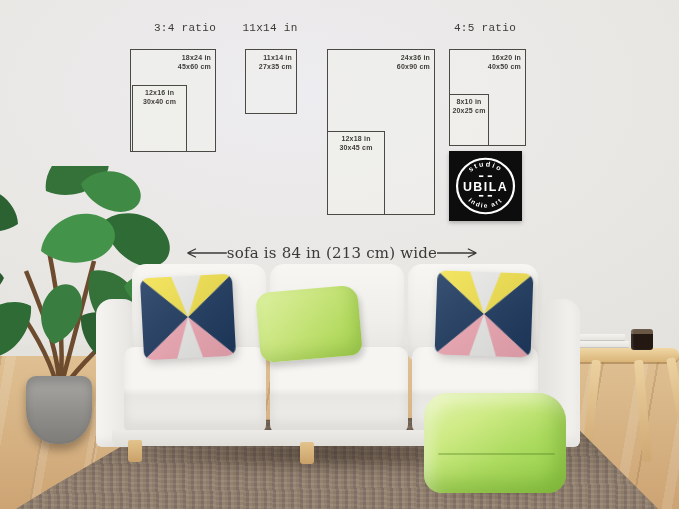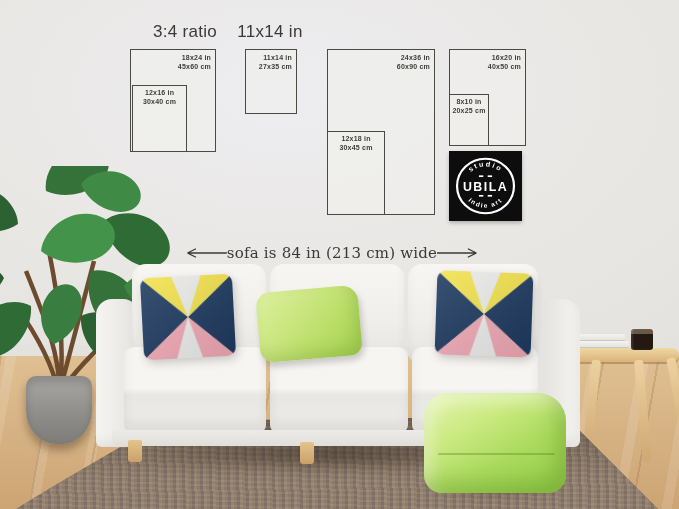--- a/index.html
+++ b/index.html
@@ -69,21 +69,21 @@
     background:rgba(80,130,35,0.35);border-radius:2px;}
   
   .table-top{left:572px;top:348px;width:107px;height:14px;z-index:2;border-radius:8px;
     background:linear-gradient(180deg,#f0d7a4,#d9b478);box-shadow:0 2px 0 rgba(150,110,60,0.5);}
   .tleg{width:9px;z-index:2;background:linear-gradient(180deg,#ecd2a0,#cfa873);border-radius:3px;transform-origin:top center;}
   .books{left:579px;top:334px;z-index:2;}
   .book{height:6px;border-radius:1px;margin-bottom:1px;background:linear-gradient(180deg,#f4f3ef,#e6e4de);box-shadow:0 1px 0 rgba(0,0,0,0.12);}
   .candle{left:631px;top:329px;width:22px;height:21px;z-index:2;border-radius:3px;
     background:linear-gradient(180deg,#6a5847 0 22%, #241812 22%);box-shadow:inset 2px 0 2px rgba(255,255,255,0.12);}
   
-  .sg-title{top:22px;z-index:2;font-family:Liberation Sans, sans-serif;font-size:17px;
+  .sg-title{top:22px;z-index:2;font-family:Liberation Mono, monospace;font-size:11px;
     color:#3b3a36;text-align:center;letter-spacing:0.3px;}
   .sg-box{z-index:2;border:1px solid #4a4944;background:rgba(241,240,236,0.55);}
   .sg-inner{position:absolute;border:1px solid #4a4944;background:rgba(241,240,236,0.35);}
   .sg-label{position:absolute;font-weight:bold;font-size:7px;line-height:1.3;color:#3e3d39;letter-spacing:0.2px;}
   .sg-label.tr{top:3px;right:4px;text-align:right;}
   .sg-label.tc{top:2px;left:0;right:0;text-align:center;}
   
   .logo{left:449px;top:151px;width:73px;height:70px;z-index:2;box-shadow:0 2px 4px rgba(0,0,0,0.25);}
   
   .annotation{left:184px;top:242px;width:296px;height:22px;z-index:7;display:flex;align-items:center;justify-content:center;gap:0;}
@@ -211,20 +211,21 @@
       <div>60x90 cm</div>
     </div>
     <div class="sg-inner" style="left:-1px;bottom:-1px;width:56px;height:82px;">
       <div class="sg-label tc">
         <div>12x18 in</div>
         <div>30x45 cm</div>
       </div>
     </div>
   </div>
 
+  <div class="abs sg-title" style="left:442px;width:86px;">4:5 ratio</div>
   <div class="abs sg-box" style="left:449px;top:49px;width:75px;height:95px;">
     <div class="sg-label tr">
       <div>16x20 in</div>
       <div>40x50 cm</div>
     </div>
     <div class="sg-inner" style="left:-1px;bottom:-1px;width:38px;height:50px;">
       <div class="sg-label tc">
         <div>8x10 in</div>
         <div>20x25 cm</div>
       </div>

